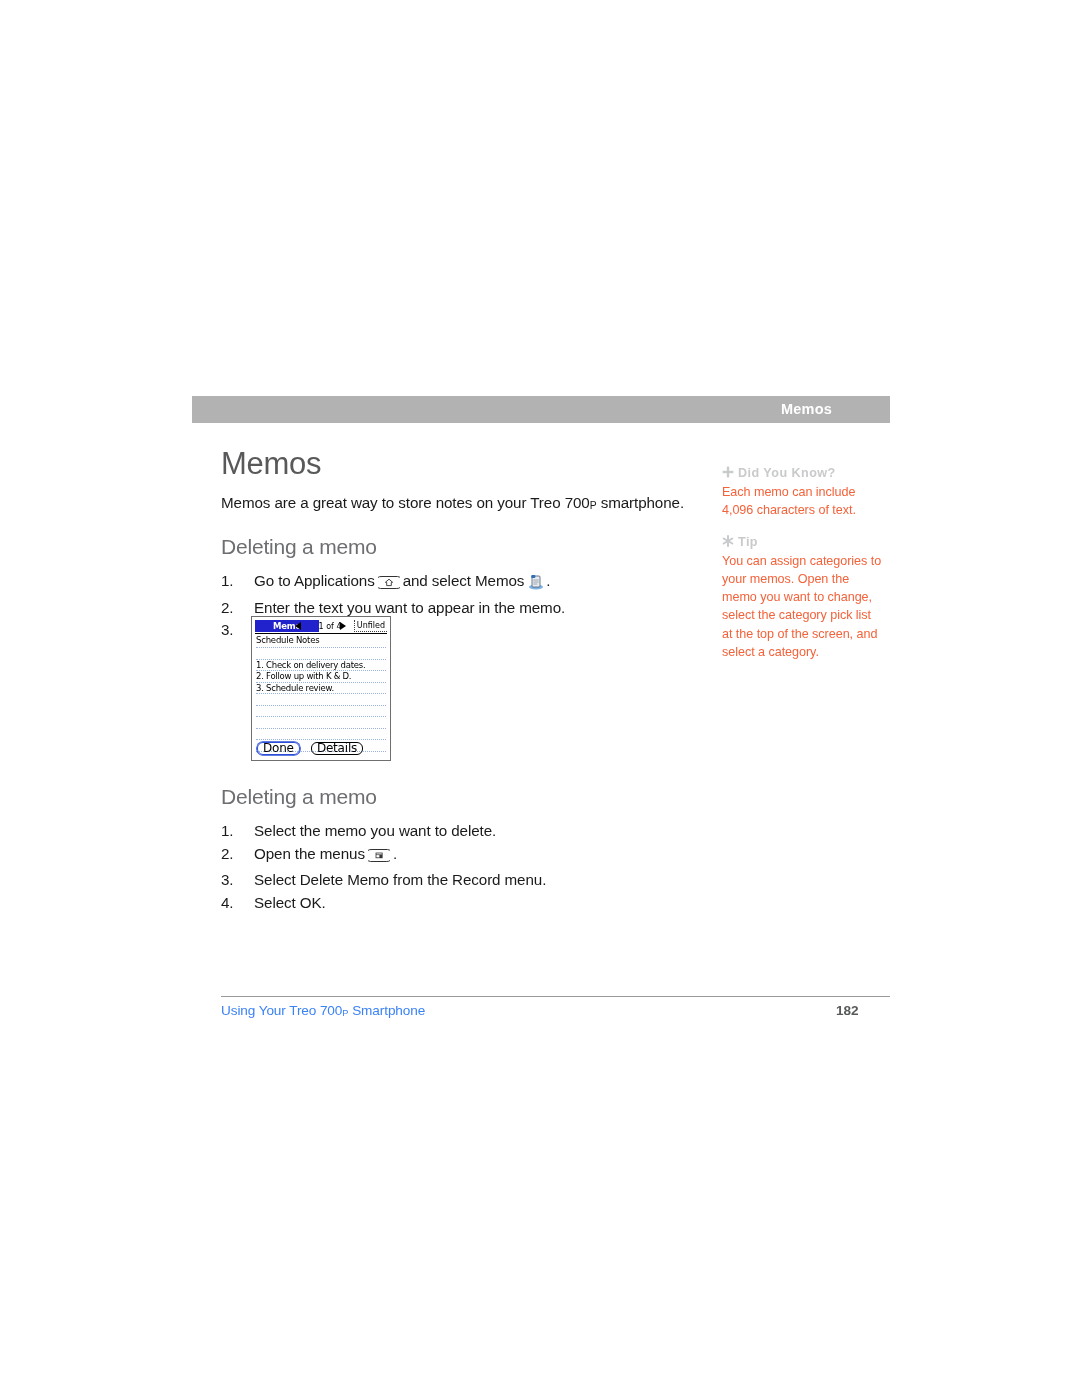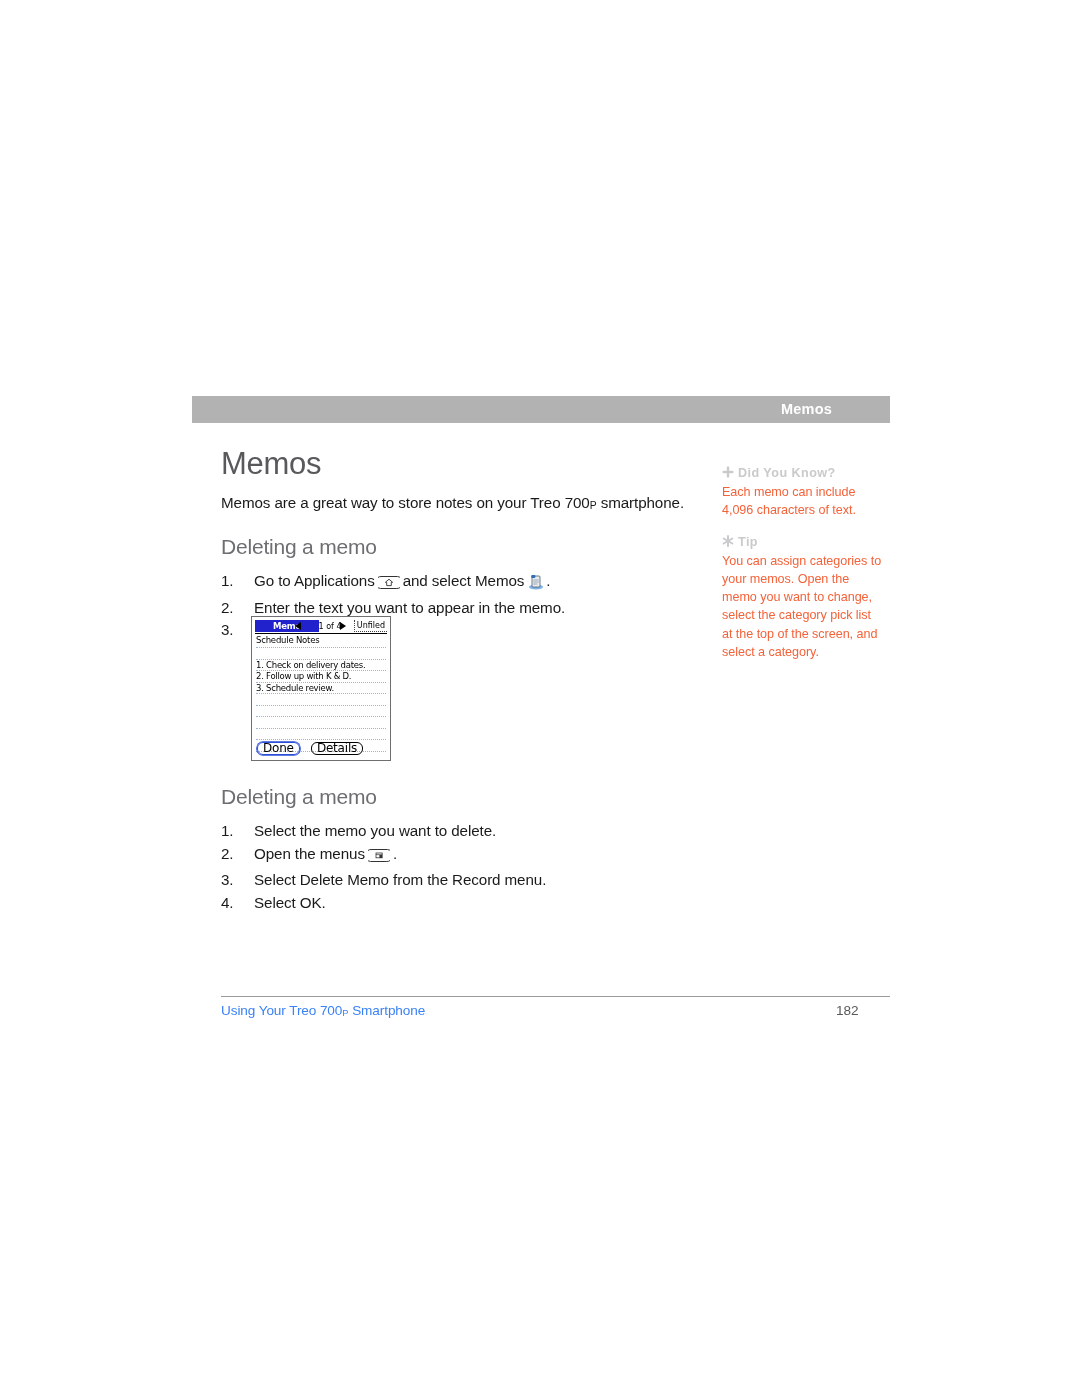--- a/index.html
+++ b/index.html
@@ -270,20 +270,21 @@
     font-size: 13.6px;
     color: #3b82f6;
     letter-spacing: -0.1px;
   }
   .footer-right {
     position: absolute;
     left: 836px;
     top: 1003px;
     font-size: 13.6px;
     color: #58595b;
+    font-weight: bold;
   }
 </style>
 </head>
 <body>
 
 <div class="page">
 
   <div class="header-band">
     <div class="header-title">Memos</div>
   </div>

